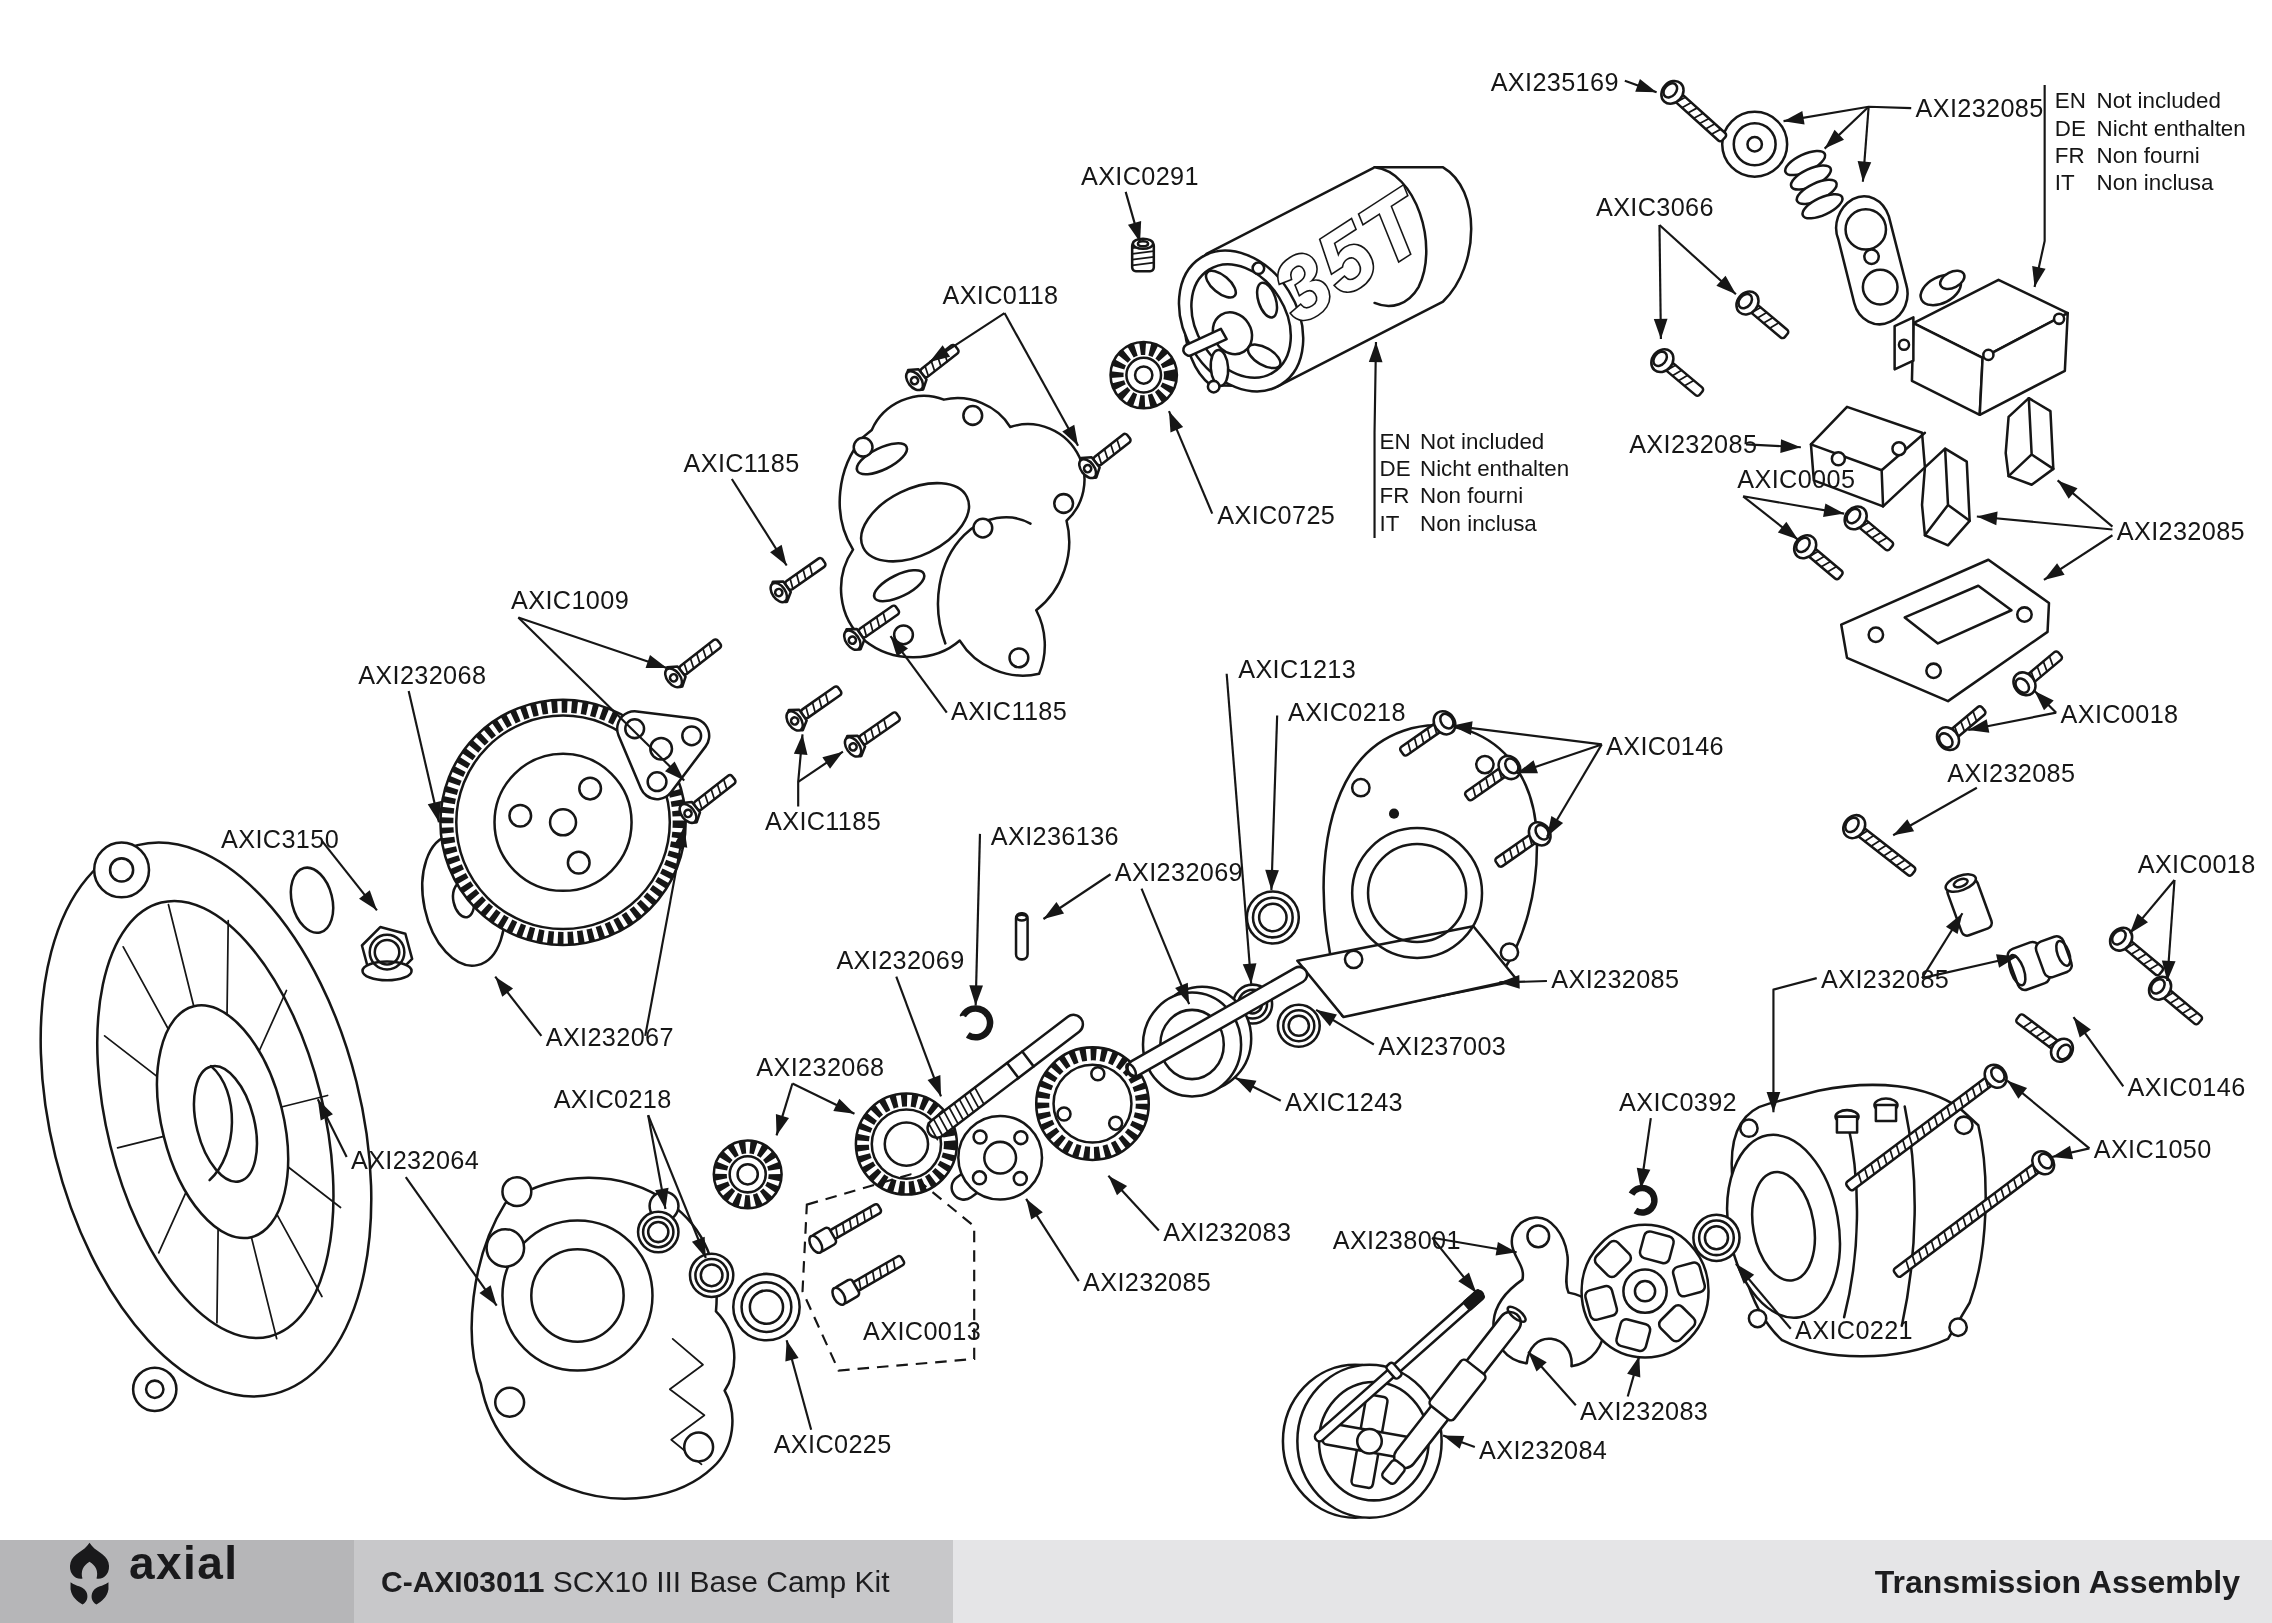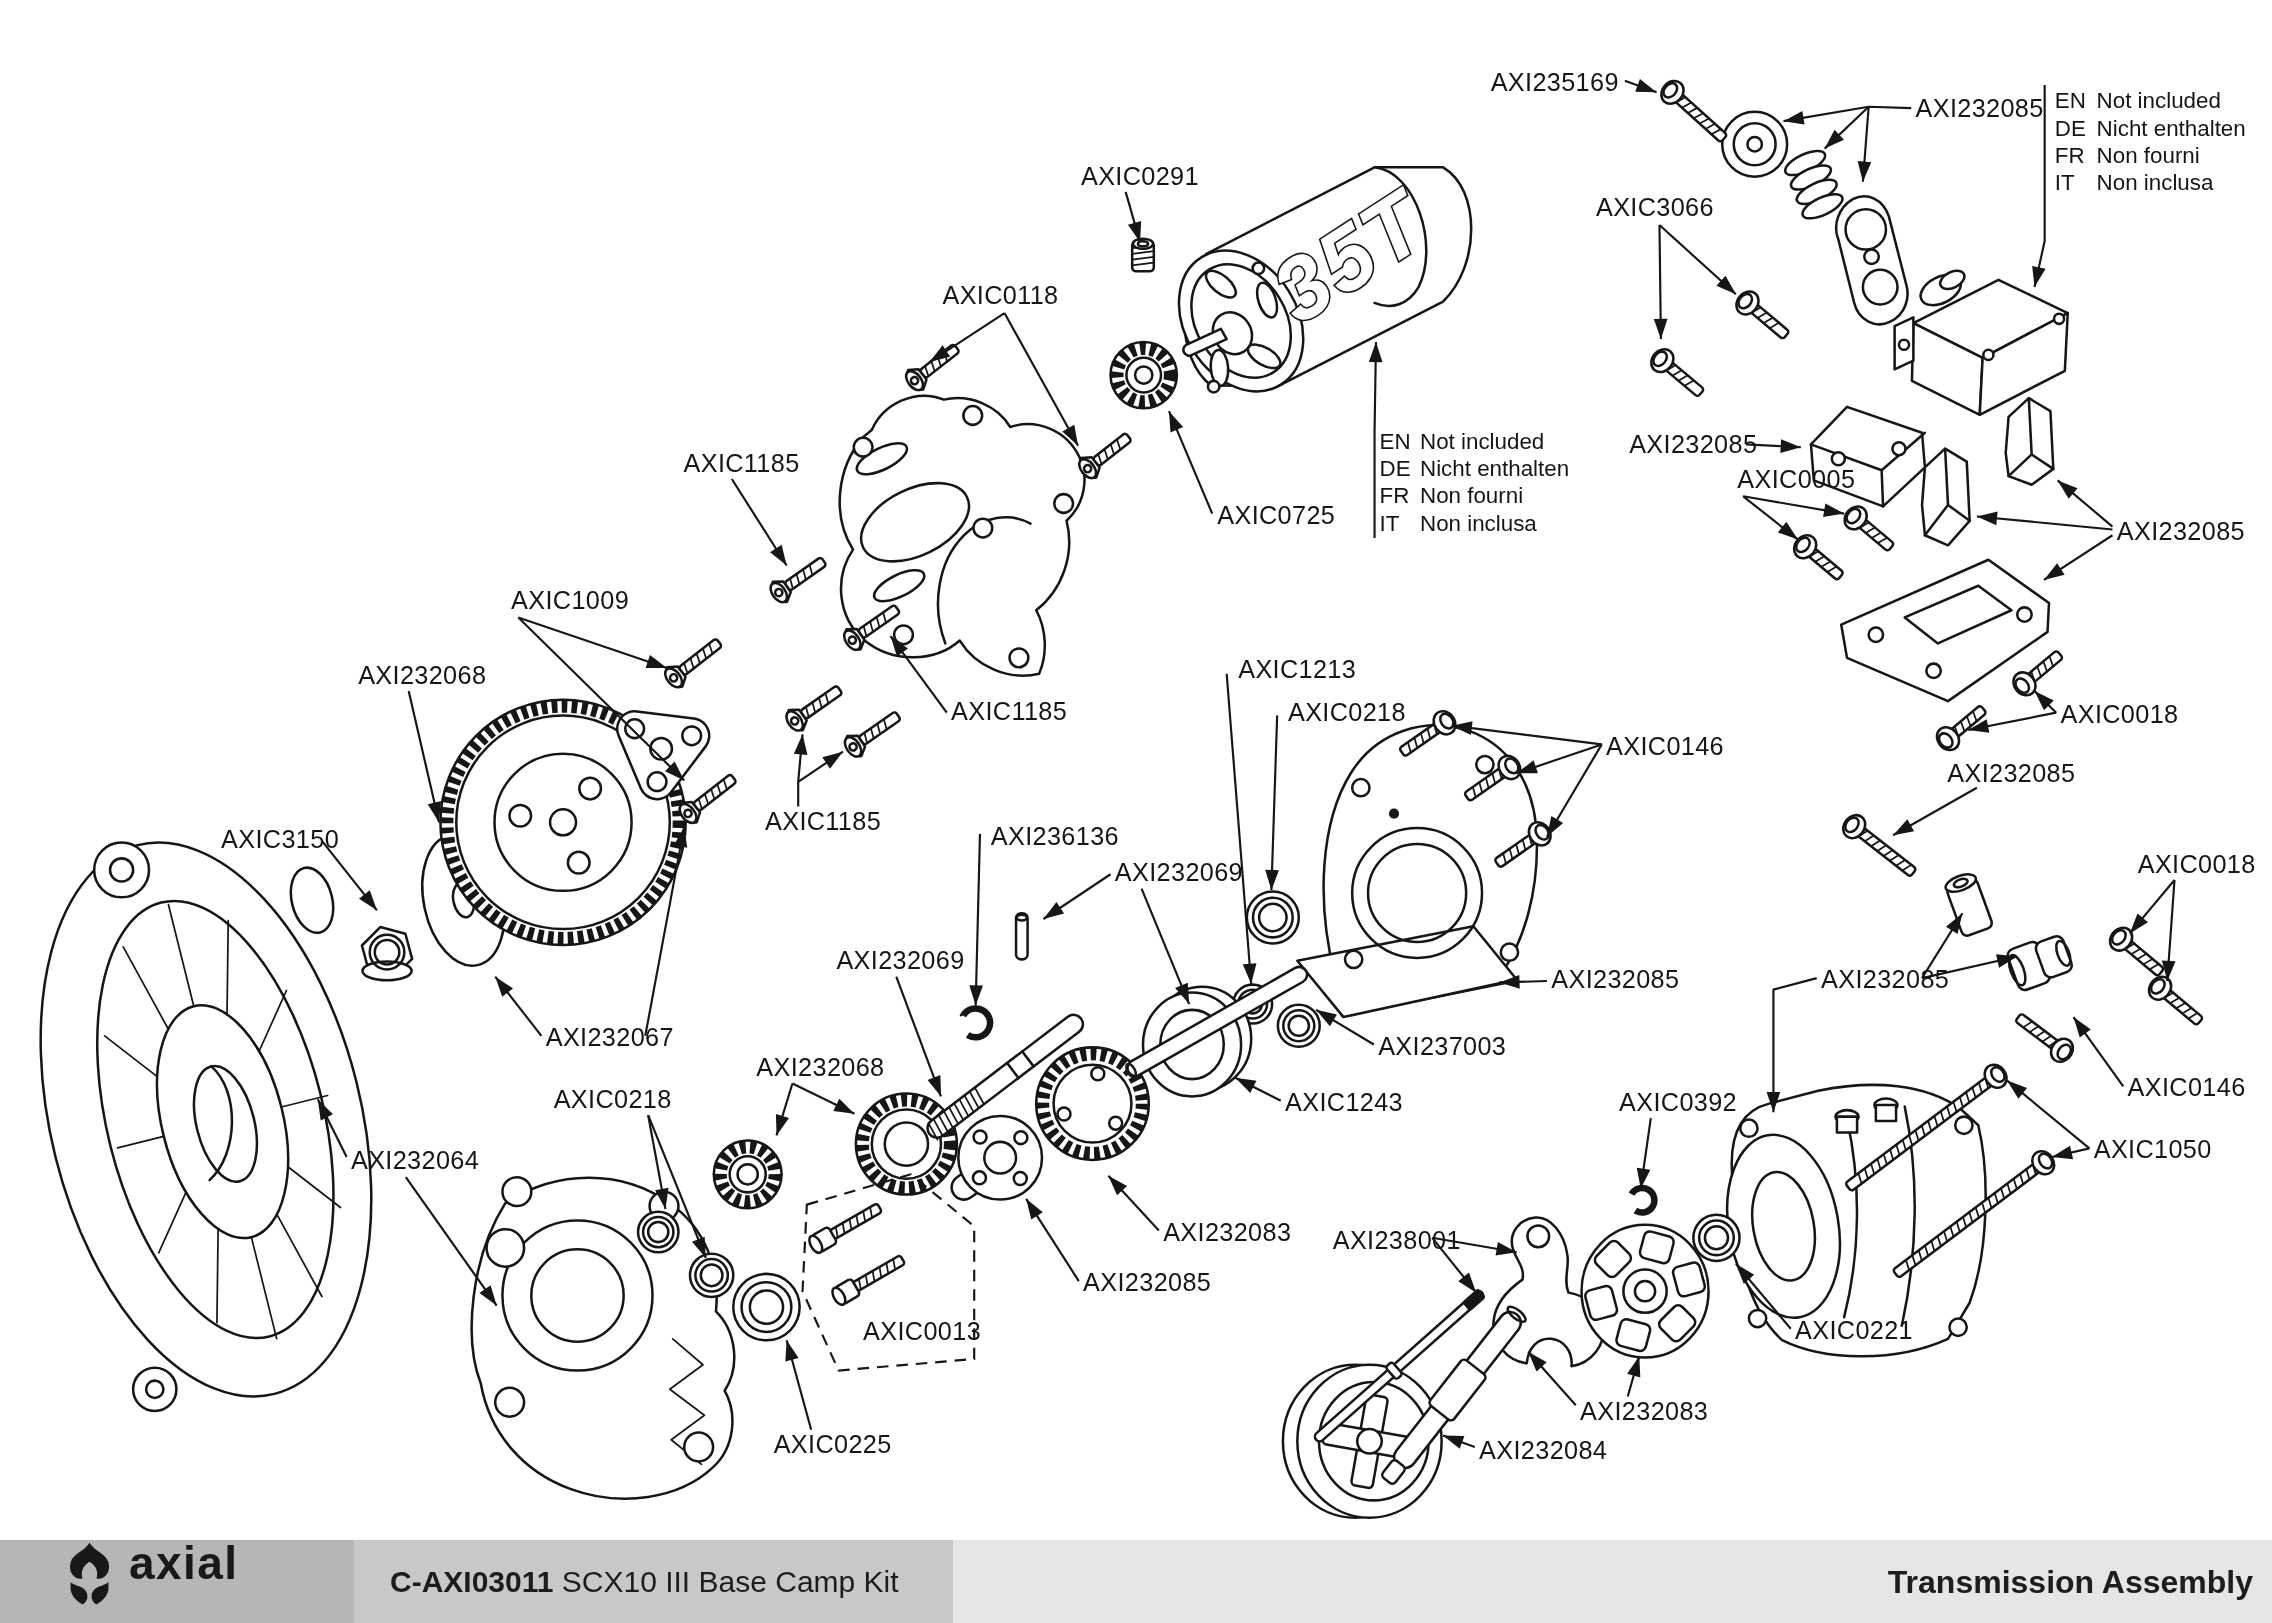--- a/index.html
+++ b/index.html
@@ -16,25 +16,25 @@
   .ah{fill:#161616;stroke:none}
   text.lbl{font-size:35px;fill:#161616;letter-spacing:.5px}
   text.blk{font-size:31px;fill:#161616}
   text.motor35{font-size:122px;font-style:italic;font-weight:900;letter-spacing:4px;
        fill:#ffffff;stroke:#161616;stroke-width:4.5;paint-order:stroke}
   .dash{fill:none;stroke:#161616;stroke-width:3;stroke-dasharray:16 11}
   .clipstroke{fill:none;stroke:#161616;stroke-width:9}
   
   #footer{position:absolute;left:0;top:1540px;width:2273px;height:84px;display:flex}
   #f-logo{width:354px;display:flex;padding-left:63px;box-sizing:border-box;gap:13px}
-  #f-title{width:599px;display:flex;align-items:center;padding-left:36px;box-sizing:border-box;
+  #f-title{width:599px;display:flex;align-items:center;padding-left:27px;box-sizing:border-box;
            font-size:30px;color:#1d1d1f;white-space:pre}
   #f-title b{font-weight:bold}
   #f-right{flex:1;display:flex;align-items:center;justify-content:flex-end;
-           padding-right:20px;font-size:32px;font-weight:bold;color:#1d1d1f}
+           padding-right:33px;font-size:32px;font-weight:bold;color:#1d1d1f}
   #logo-word{font-size:46px;font-weight:800;color:#19191b;letter-spacing:1.4px;line-height:1}
 </style>
 </head>
 <body>
 
 <div id="stage">
 <svg id="diagram" width="2273" height="1623" viewBox="0 0 3150 2250" xmlns="http://www.w3.org/2000/svg">
 
   <g>
     <ellipse class="pt" cx="285" cy="1552" rx="215" ry="392" transform="rotate(-14 285 1552)"></ellipse>

